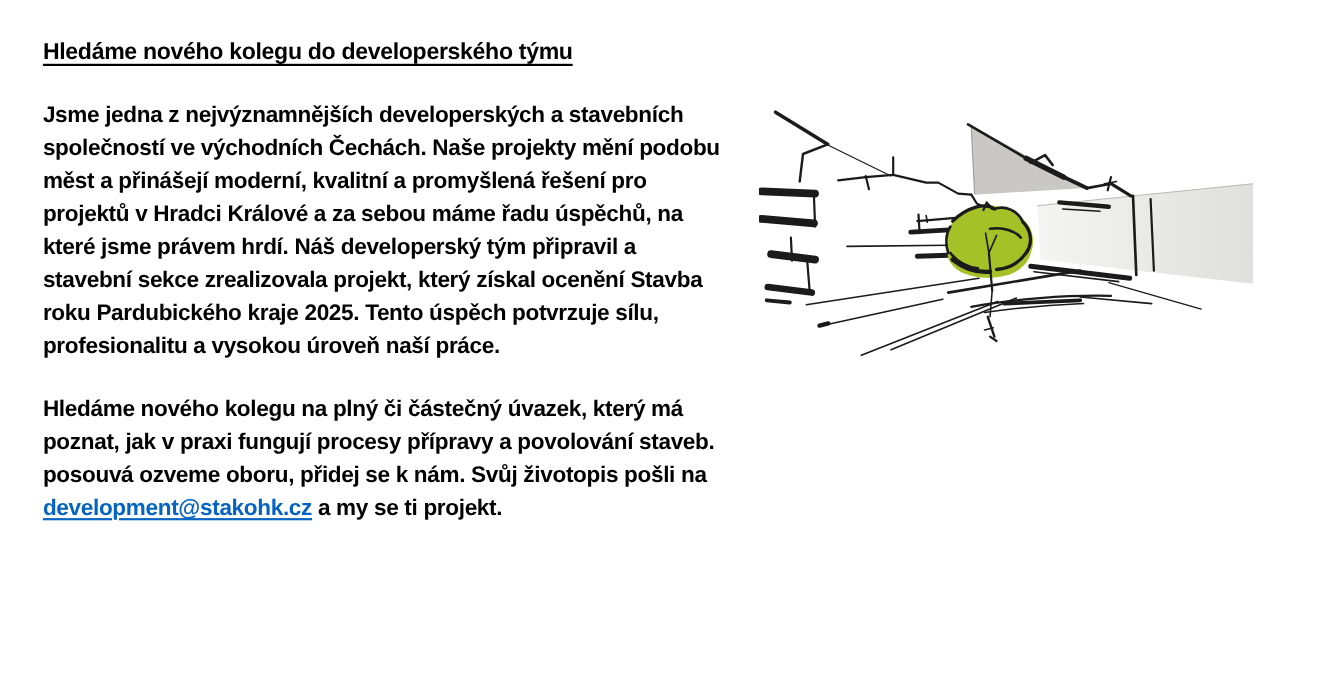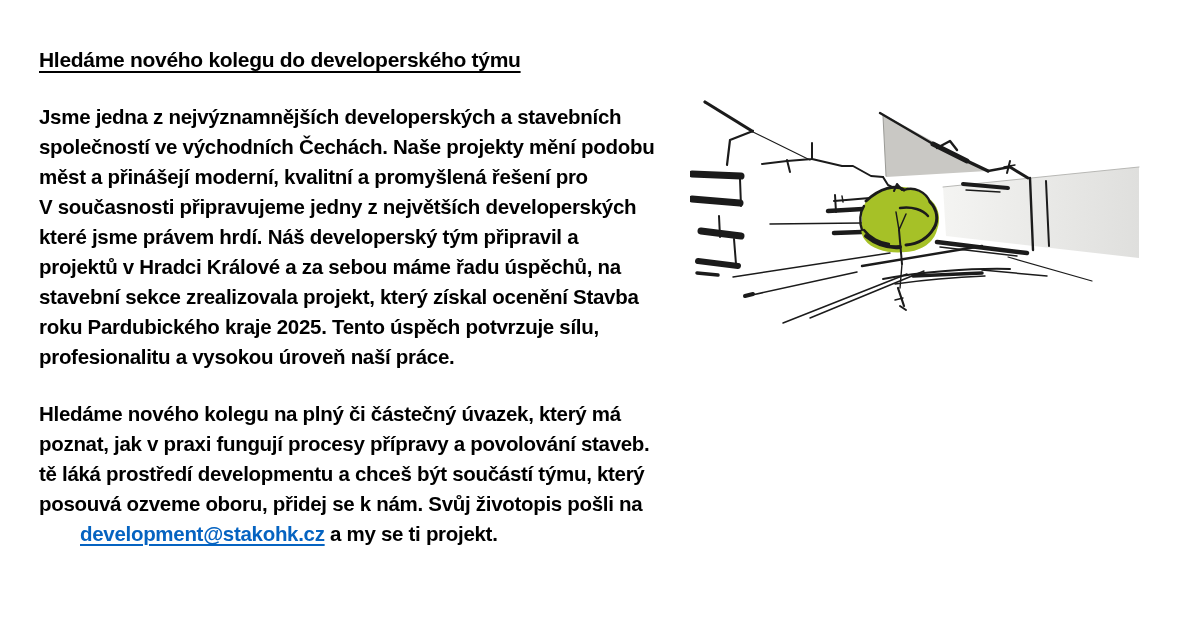--- a/index.html
+++ b/index.html
@@ -27,30 +27,28 @@
     white-space: nowrap;
   }
   h1.title {
     font-size: 21px;
     font-weight: 700;
     line-height: 30px;
     text-decoration: underline;
     text-decoration-thickness: 2px;
     text-underline-offset: 4px;
     white-space: nowrap;
-    margin-top: 12px;
   }
   .gap { height: 27px; }
   a.email {
     color: #0563c1;
     text-decoration: underline;
     text-decoration-thickness: 2px;
     text-underline-offset: 3px;
     cursor: pointer;
-    margin-left: 41px;
   }
   .sketch {
     position: absolute;
     left: 690px;
     top: 60px;
     width: 512px;
     height: 340px;
   }
 </style>
 </head>
@@ -59,34 +57,32 @@
 <div class="page">
 
   <div class="text-col">
     <h1 class="title">Hledáme nového kolegu do developerského týmu</h1>
     <div class="gap"></div>
 
     <div>
       <div class="ln">Jsme jedna z nejvýznamnějších developerských a stavebních</div>
       <div class="ln">společností ve východních Čechách. Naše projekty mění podobu</div>
       <div class="ln">měst a přinášejí moderní, kvalitní a promyšlená řešení pro</div>
-      <div class="ln">V současnosti připravujeme jedny z největších developerských</div>
+      <div class="ln">projektů v Hradci Králové a za sebou máme řadu úspěchů, na</div>
       <div class="ln">které jsme právem hrdí. Náš developerský tým připravil a</div>
-      <div class="ln">projektů v Hradci Králové a za sebou máme řadu úspěchů, na</div>
       <div class="ln">stavební sekce zrealizovala projekt, který získal ocenění Stavba</div>
       <div class="ln">roku Pardubického kraje 2025. Tento úspěch potvrzuje sílu,</div>
       <div class="ln">profesionalitu a vysokou úroveň naší práce.</div>
     </div>
 
     <div class="gap"></div>
 
     <div>
       <div class="ln">Hledáme nového kolegu na plný či částečný úvazek, který má</div>
       <div class="ln">poznat, jak v praxi fungují procesy přípravy a povolování staveb.</div>
-      <div class="ln">tě láká prostředí developmentu a chceš být součástí týmu, který</div>
       <div class="ln">posouvá ozveme oboru, přidej se k nám. Svůj životopis pošli na</div>
       <div class="ln"><a class="email">development@stakohk.cz</a><span> a my se ti projekt.</span></div>
     </div>
   </div>
 
   <svg class="sketch" viewBox="0 0 512 340" xmlns="http://www.w3.org/2000/svg">
     <defs>
       <linearGradient id="wallGrad" x1="0" y1="0" x2="1" y2="0">
         <stop offset="0" stop-color="#f4f4f2"></stop>
         <stop offset="1" stop-color="#dfdfdd"></stop>

